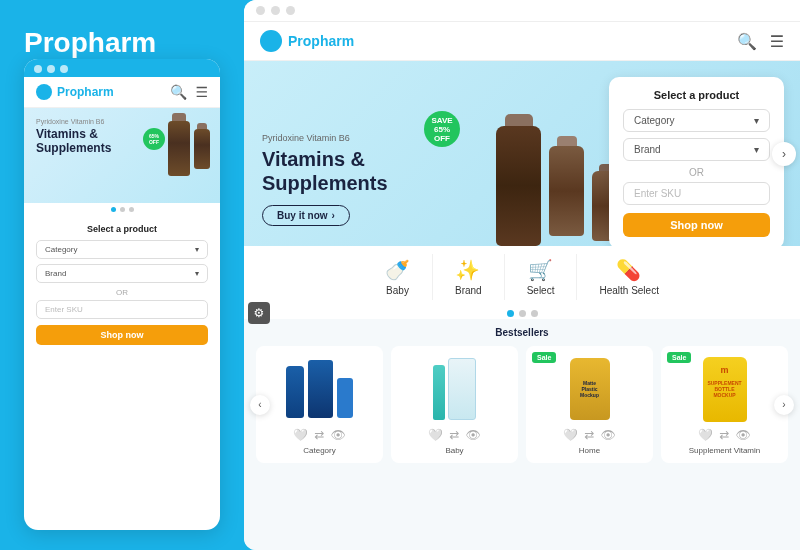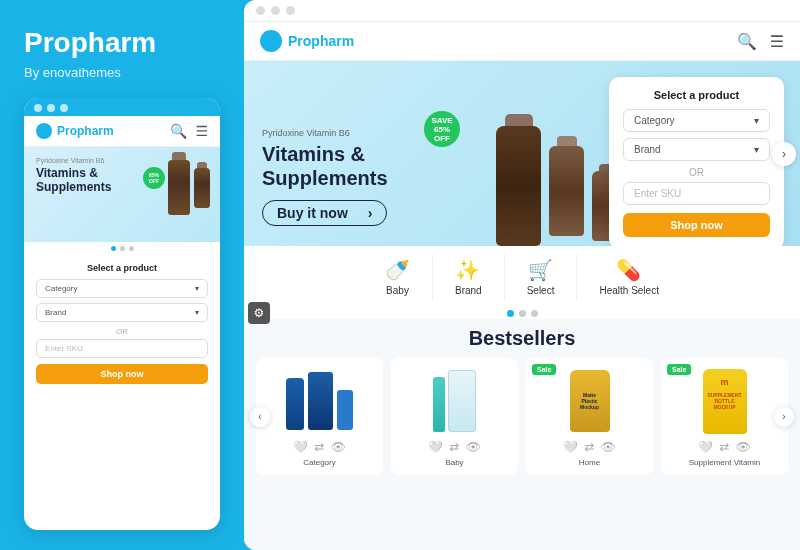--- a/index.html
+++ b/index.html
@@ -272,27 +272,27 @@
       font-weight: 900;
       color: #1a2340;
       line-height: 1.2;
       margin-bottom: 10px;
     }
     .hero-buy-btn {
       background: transparent;
       border: 1.5px solid #1a2340;
       border-radius: 20px;
       padding: 4px 14px;
-      font-size: 14px;
+      font-size: 10px;
       font-weight: 600;
       color: #1a2340;
       cursor: pointer;
       display: inline-flex;
       align-items: center;
-      gap: 20px;
+      gap: 4px;
     }
 
     .hero-bottles-area {
       position: absolute;
       right: 180px;
       bottom: 0;
       display: flex;
       align-items: flex-end;
       gap: 8px;
     }
@@ -458,21 +458,21 @@
     .slide-dot { width: 7px; height: 7px; border-radius: 50%; background: #ccc; }
     .slide-dot.active { background: #1ab3e8; }
 
     
     .bestsellers-section {
       background: #f5f9fb;
       padding: 8px 12px 6px 12px;
       flex: 1;
     }
     .bestsellers-title {
-      font-size: 20px;
+      font-size: 10px;
       font-weight: 800;
       text-align: center;
       color: #1a2340;
       margin-bottom: 8px;
     }
     .products-row {
       display: flex;
       gap: 8px;
       align-items: stretch;
       position: relative;
@@ -670,21 +670,20 @@
       font-size: 12px;
       z-index: 10;
       cursor: pointer;
     }
   </style>
 </head>
 <body>
 
 <div class="left-panel">
   <div class="brand-title">Propharm</div>
-  <div class="by-line">By enovathemes</div>
 
   <div class="mobile-preview">
 
     <div class="mobile-top-bar">
       <span class="mobile-dot"></span>
       <span class="mobile-dot"></span>
       <span class="mobile-dot"></span>
     </div>
 
     <div class="mobile-nav">

